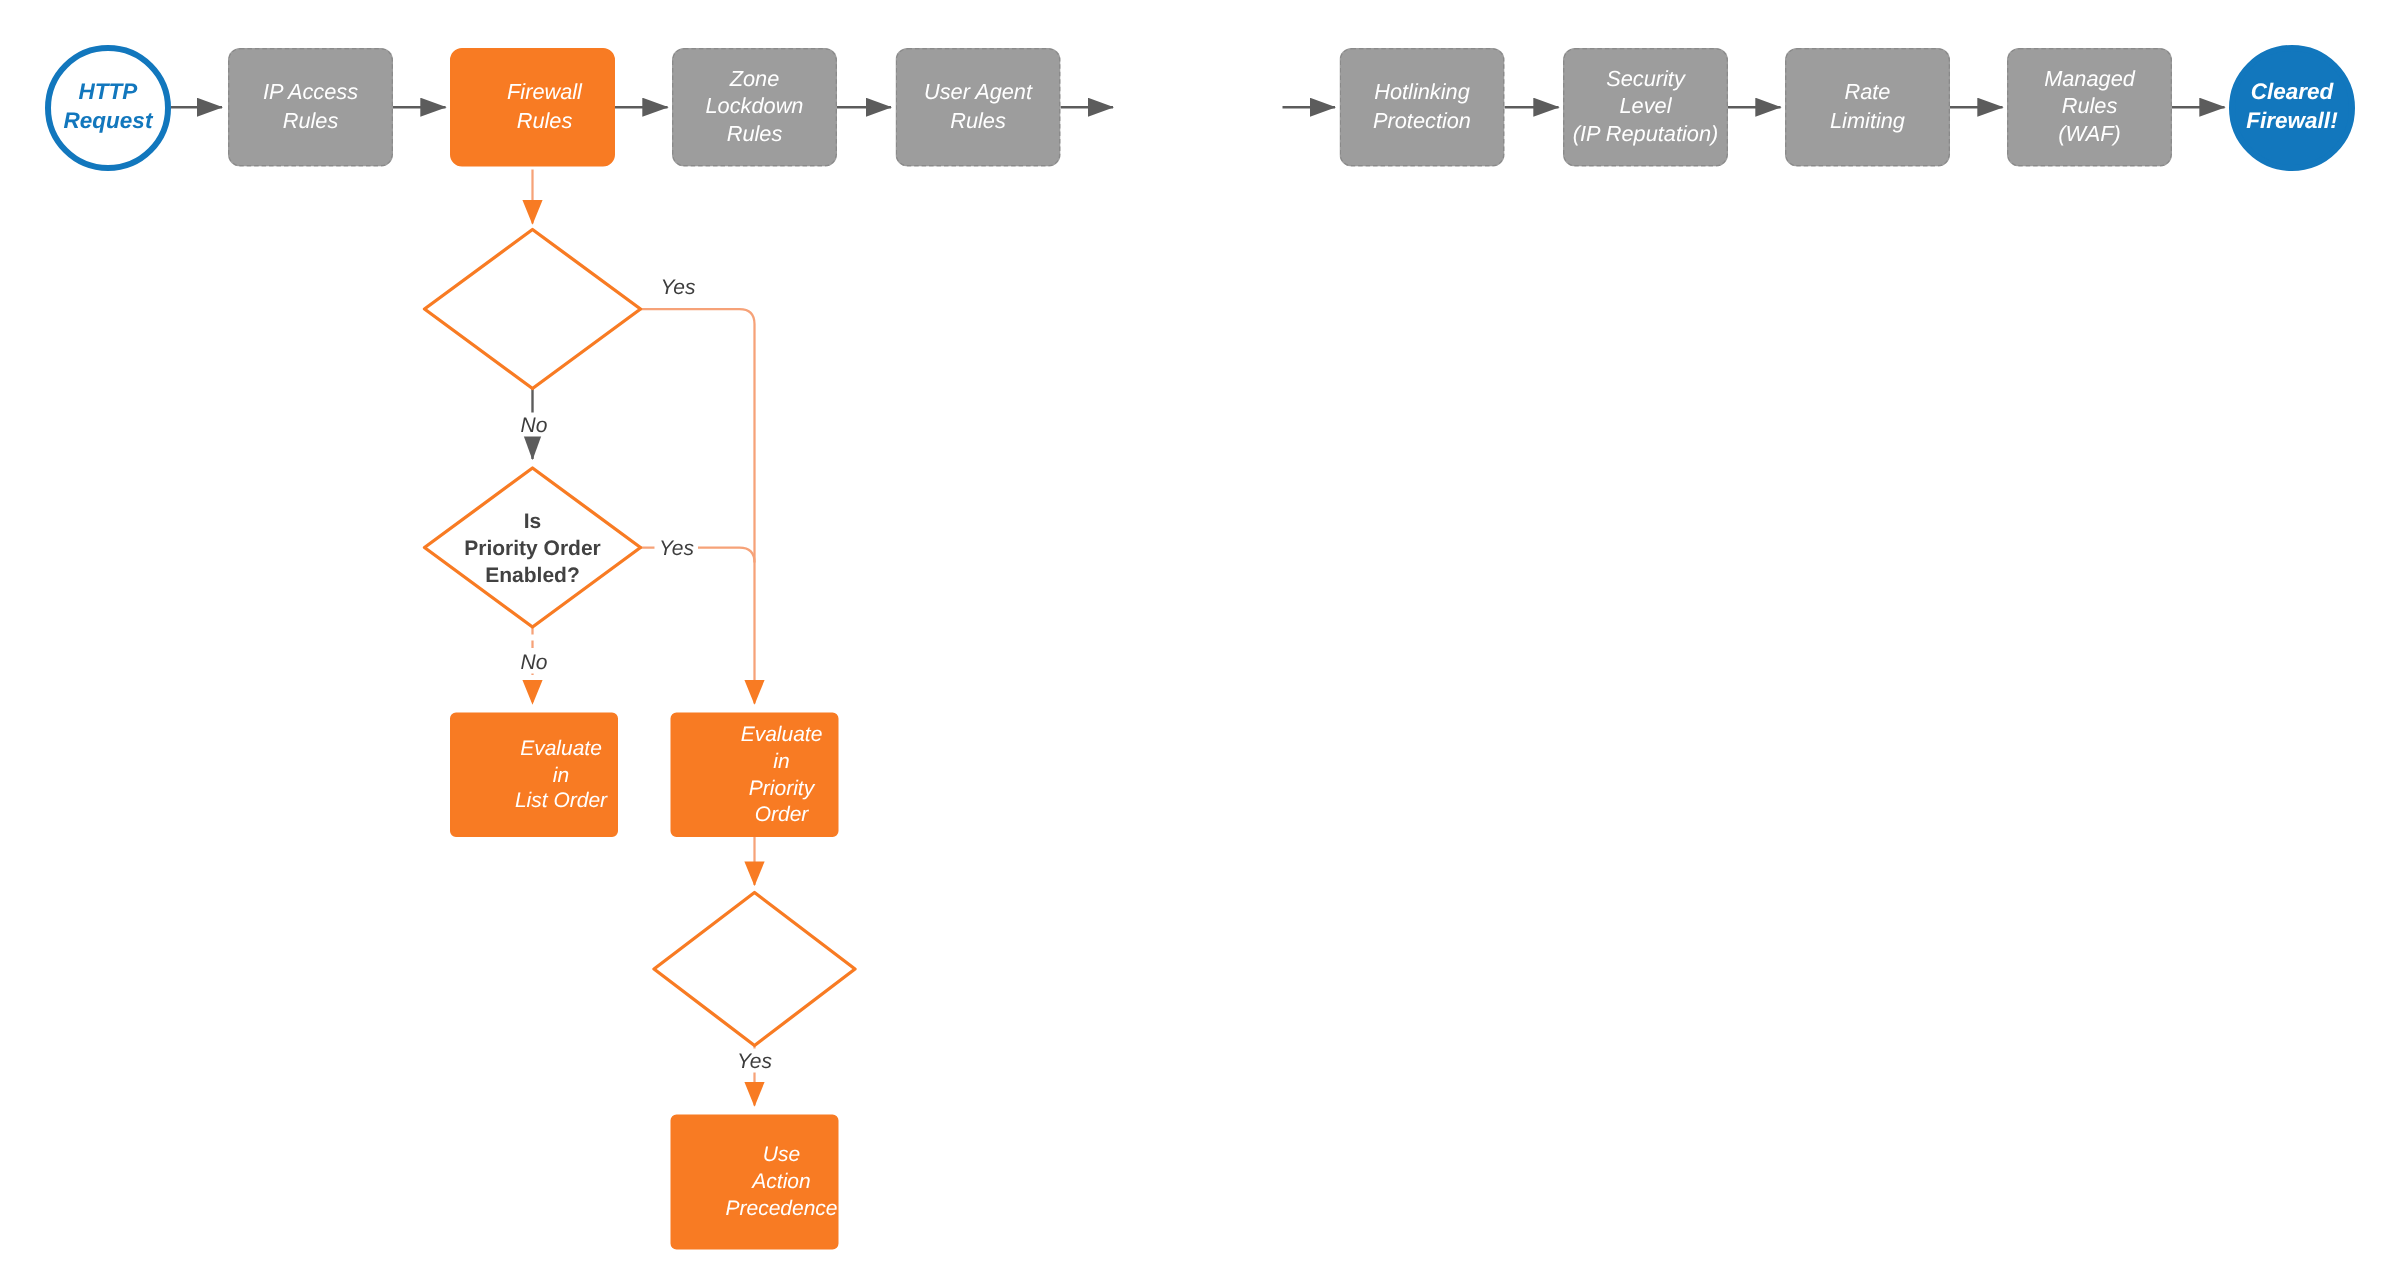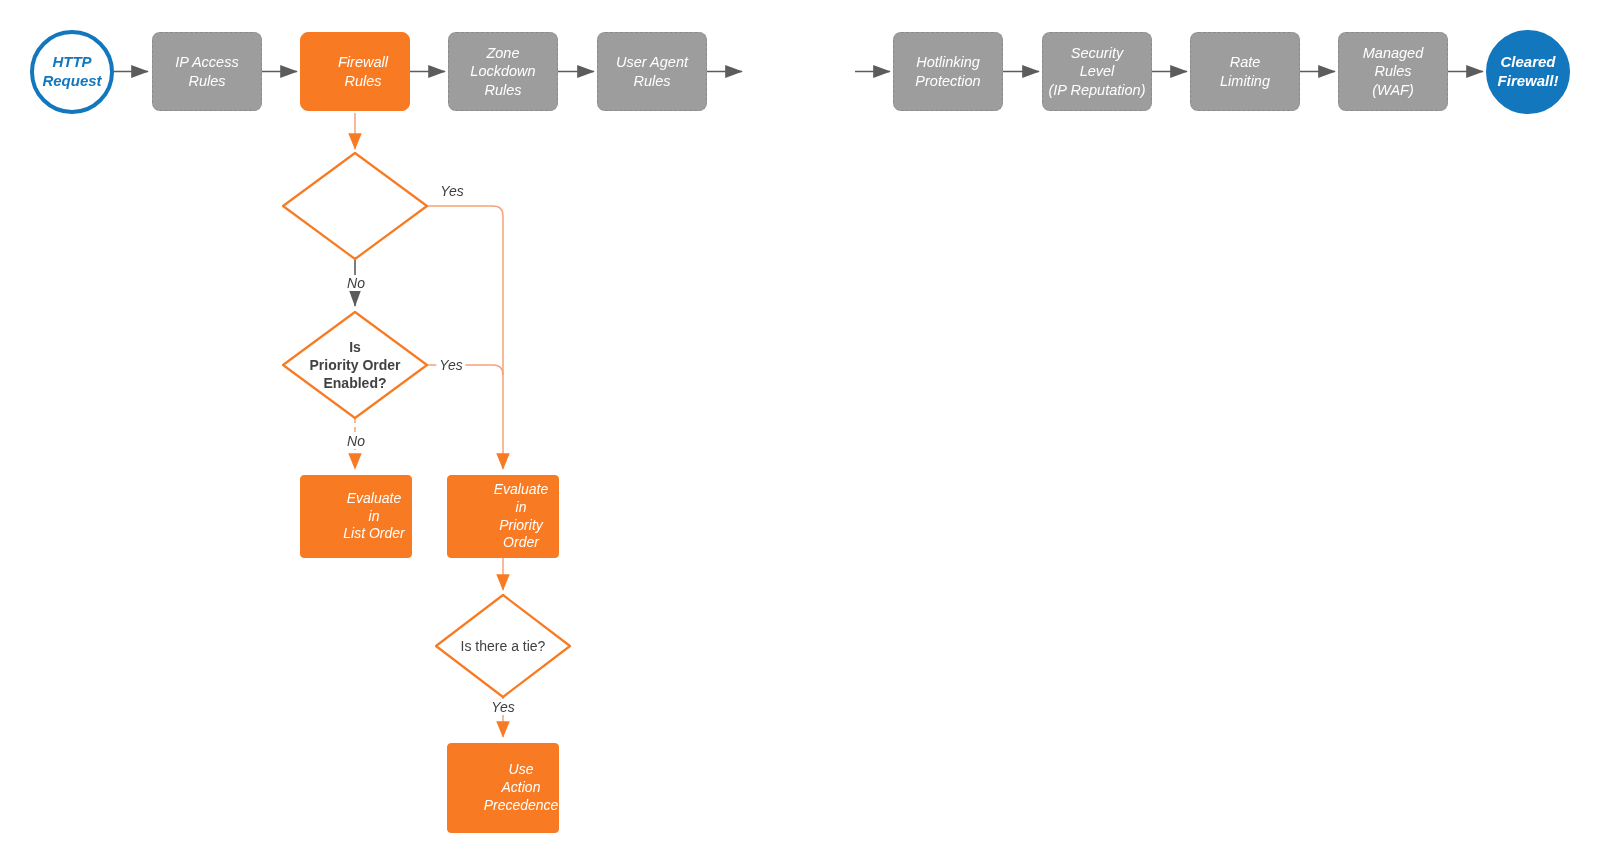--- a/index.html
+++ b/index.html
@@ -97,21 +97,20 @@
 Protection</div>
   <div class="node stage" style="left:1190px;">Rate
 Limiting</div>
   <div class="node stage" style="left:1338px;">Managed
 Rules
 (WAF)</div>
 
   <div class="diamond-text" style="left:285px;top:317px;width:140px;height:96px;font-weight:bold;">Is
 Priority Order
 Enabled?</div>
-  <div class="diamond-text" style="left:438px;top:600px;width:130px;height:92px;">Is there a tie?</div>
 
   <div class="node action" style="left:300px;top:475px;">Evaluate
 in
 List Order</div>
   <div class="node action" style="left:447px;top:475px;">Evaluate
 in
 Priority Order</div>
   <div class="node action" style="left:447px;top:743px;height:90px;">Use
 Action
 Precedence</div>

